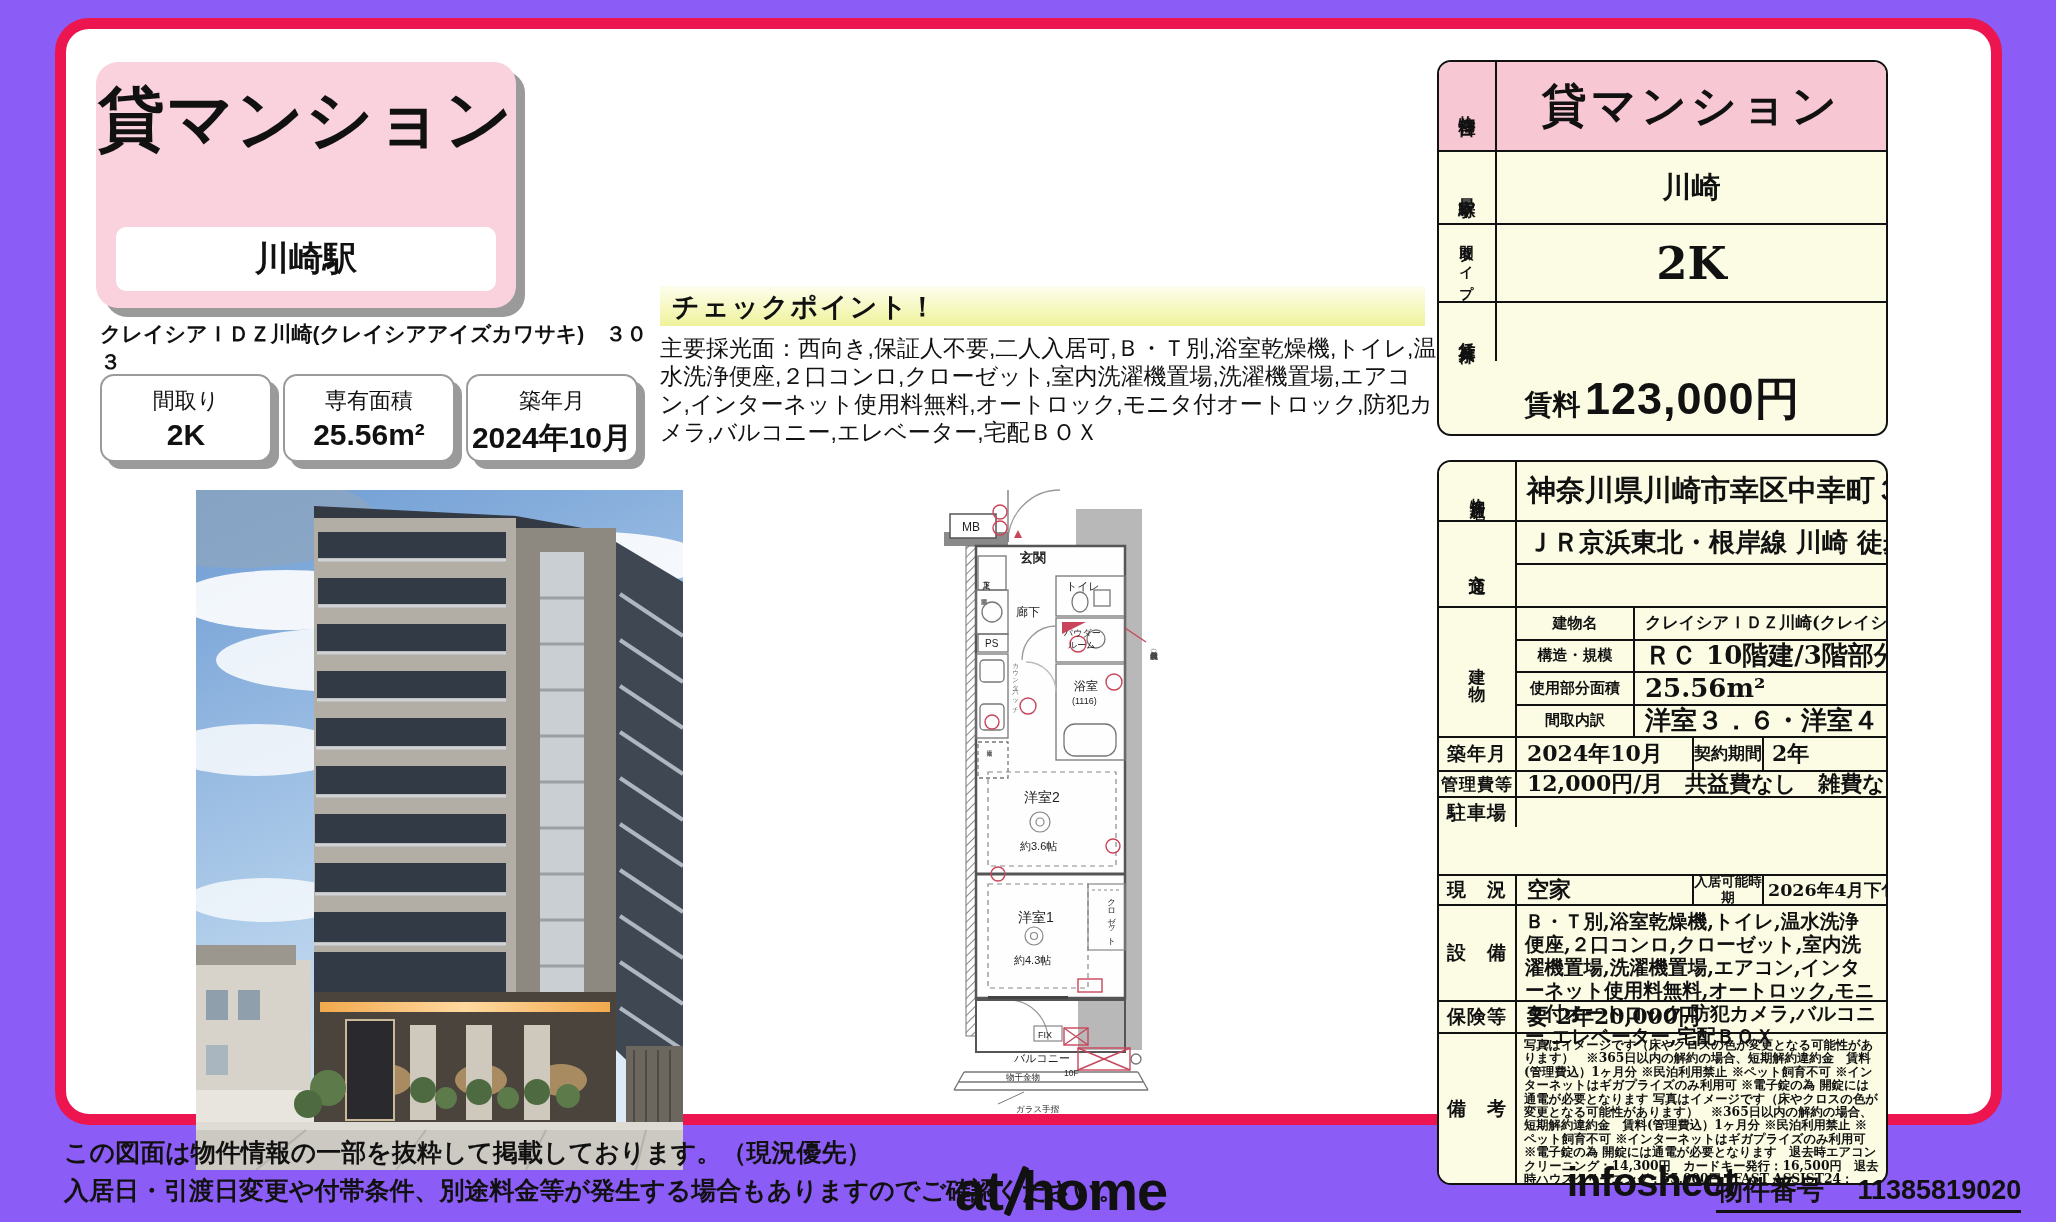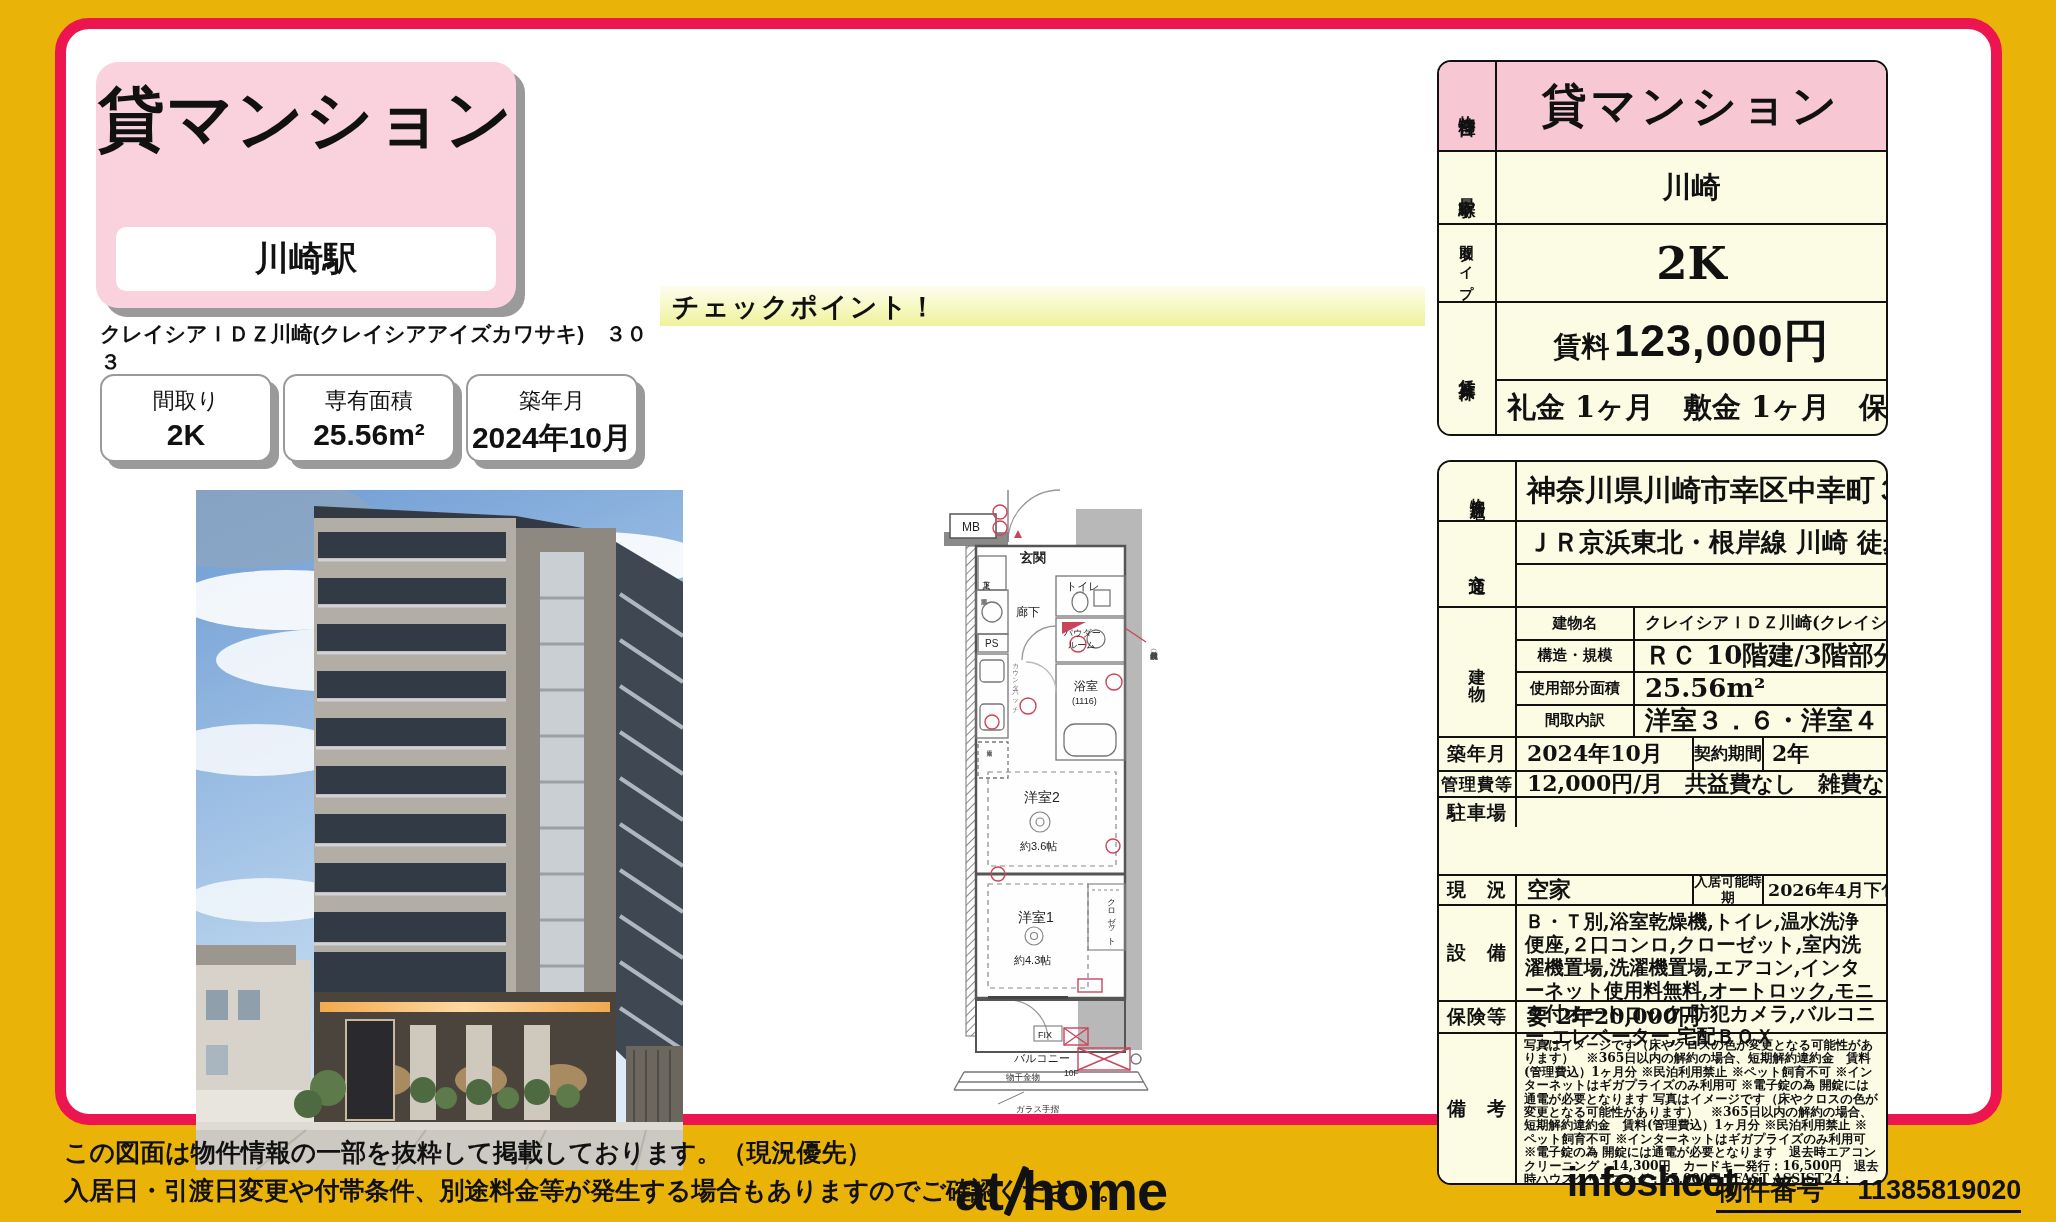--- a/index.html
+++ b/index.html
@@ -1,16 +1,16 @@
 <!DOCTYPE html>
 <html><head>
 <meta charset="utf-8">
 <style>
   html,body{margin:0;padding:0;background:#e9e9e9;}
-  .sheet{position:relative;width:2056px;height:1222px;background:#eab308;overflow:hidden;
+  .sheet{position:relative;width:2056px;height:1222px;background:#8b5cf6;overflow:hidden;
          font-family:"Liberation Sans","DejaVu Sans",sans-serif;color:#111;}
   .frame{position:absolute;left:55px;top:18px;width:1925px;height:1085px;
          border:11px solid #EC1550;border-radius:34px;background:#fff;}
 
   
   .hdr-box{position:absolute;left:96px;top:62px;width:420px;height:246px;background:#FAD2DD;
            border-radius:22px;box-shadow:9px 9px 0 #9a9a9a;}
   .hdr-type{position:absolute;left:0;top:12px;width:100%;text-align:center;
             font-size:67px;font-weight:bold;letter-spacing:1px;}
   .hdr-station-box{position:absolute;left:20px;top:165px;width:380px;height:64px;background:#fff;
@@ -108,20 +108,21 @@
     <div class="sl">専有面積</div>
     <div class="sv">25.56m²</div>
   </div>
   <div class="statbox" style="left:466px;">
     <div class="sl">築年月</div>
     <div class="sv">2024年10月</div>
   </div>
 
   <div class="cp-band"></div>
   <div class="cp-title">チェックポイント！</div>
+  <div class="cp-body">主要採光面：西向き,保証人不要,二人入居可,Ｂ・Ｔ別,浴室乾燥機,トイレ,温水洗浄便座,２口コンロ,クローゼット,室内洗濯機置場,洗濯機置場,エアコン,インターネット使用料無料,オートロック,モニタ付オートロック,防犯カメラ,バルコニー,エレベーター,宅配ＢＯＸ</div>
 
   <svg class="photo" viewBox="0 0 487 680">
     <defs>
       <linearGradient id="skyg" x1="0" y1="0" x2="0.3" y2="1">
         <stop offset="0" stop-color="#6d9bd3"></stop>
           <stop offset="0.55" stop-color="#a9c8e8"></stop>
           <stop offset="1" stop-color="#dcebf7"></stop>
       </linearGradient>
       <linearGradient id="warm" x1="0" y1="0" x2="1" y2="0">
         <stop offset="0" stop-color="#f2a94e"></stop>
@@ -335,21 +336,21 @@
       </div>
     </div>
     <div class="trow" style="height:78px;">
       <div class="lab">
         <span class="vlab" style="font-size:14px;">間取タイプ</span>
       </div>
       <div class="val">
         <div class="big-madori serif">2K</div>
       </div>
     </div>
-    <div class="trow" style="height:133px;">
+    <div class="trow" style="height:133px;flex-direction:column;">
       <div class="lab">
         <span class="vlab">賃貸条件</span>
       </div>
       <div class="vcol">
         <div class="subrow first" style="flex:0 0 76px;">
           <div class="val rentline">
             <span style="width:100%;text-align:center;">
               <span class="rent-lab serif">賃料</span>
               <span class="rent-val">123,000円</span>
             </span>

